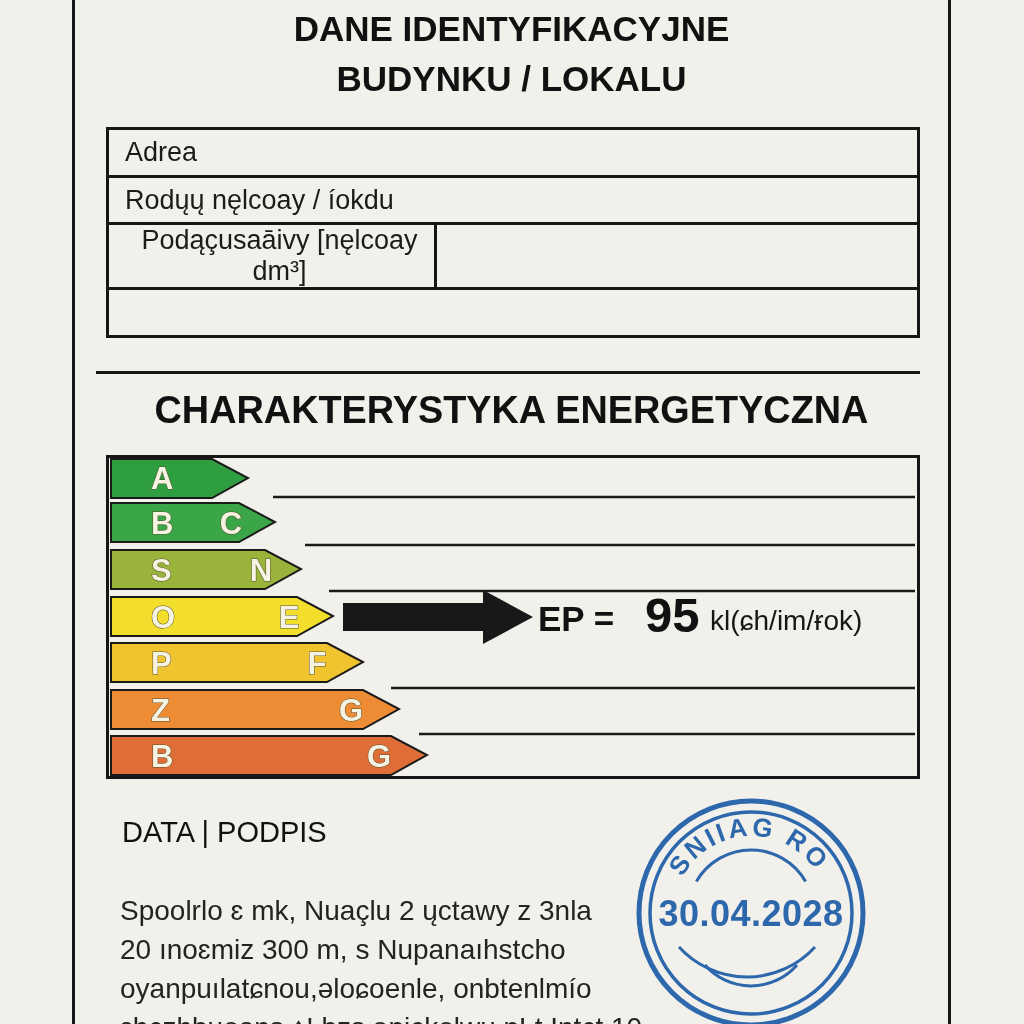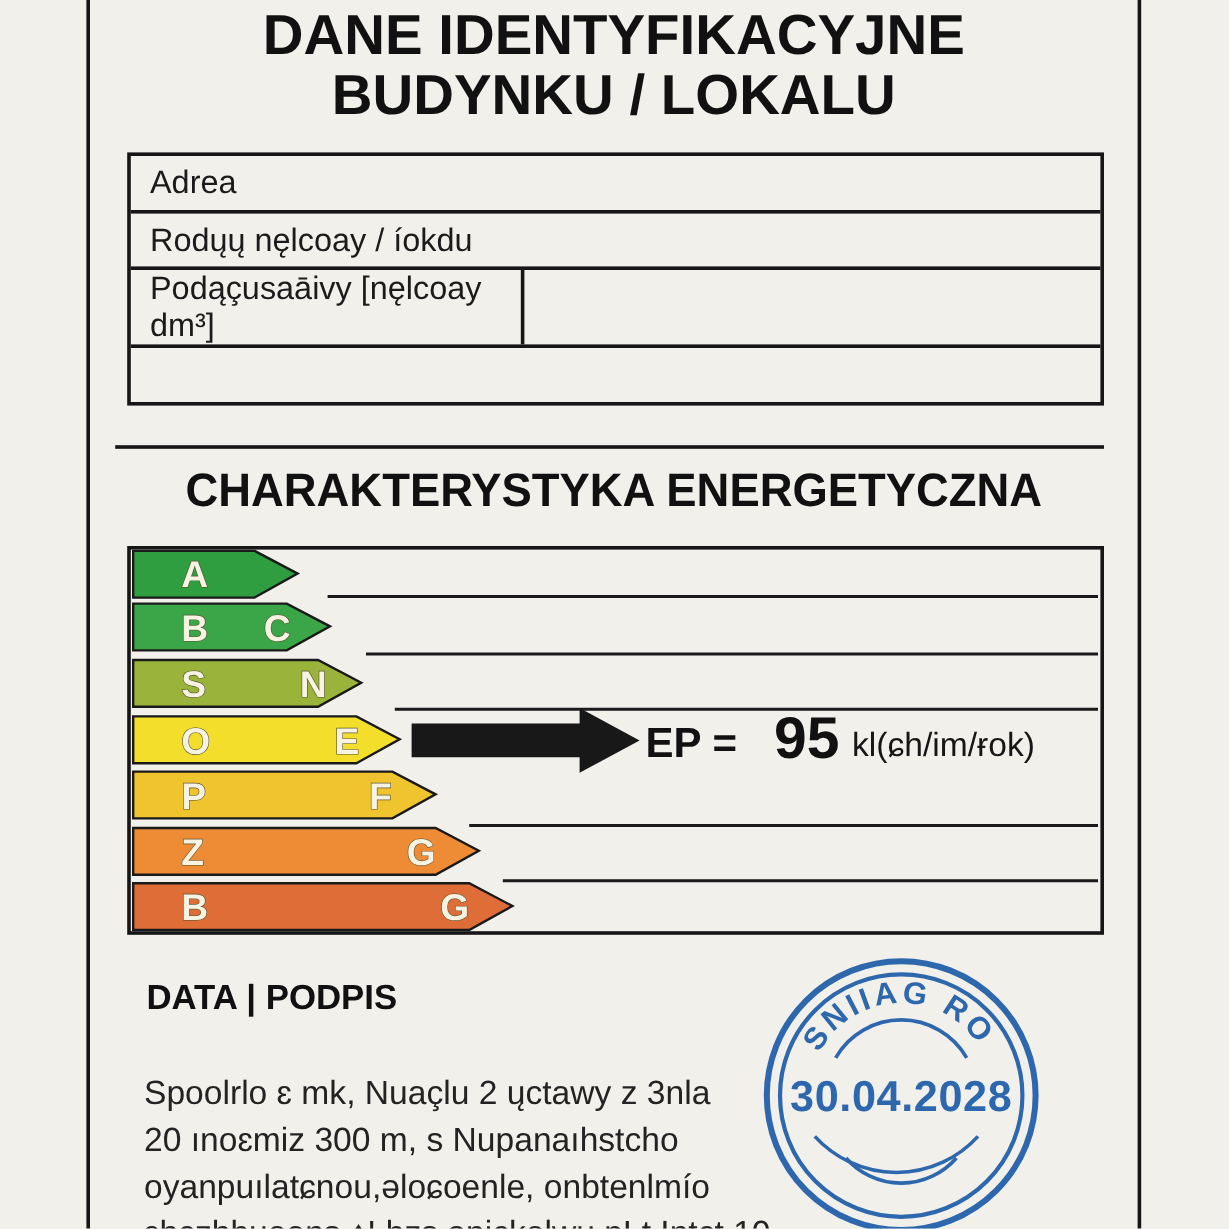--- a/index.html
+++ b/index.html
@@ -5,49 +5,49 @@
   html,body{margin:0;padding:0;}
   body{width:1024px;height:1024px;overflow:hidden;background:#f2f0eb;
        font-family:"Liberation Sans","DejaVu Sans",sans-serif;color:#161616;}
   .page{position:relative;width:1024px;height:1024px;background:#f2f0eb;overflow:hidden;}
 
   .vborder{position:absolute;top:0;width:3px;height:1024px;background:#161616;}
   .vborder.left{left:72px;}
   .vborder.right{left:948px;}
 
   .doc-title{position:absolute;left:75px;top:4px;width:873px;text-align:center;
-             font-weight:bold;font-size:47px;line-height:50px;letter-spacing:0px;color:#111;}
+             font-weight:bold;font-size:35px;line-height:50px;letter-spacing:0px;color:#111;}
 
   .id-table{position:absolute;left:106px;top:127px;width:814px;height:211px;
             border:3px solid #161616;box-sizing:border-box;display:flex;flex-direction:column;}
   .t-row{flex:1;display:flex;align-items:center;border-top:3px solid #161616;box-sizing:border-box;}
   .t-row:first-child{border-top:none;}
   .t-label{font-size:27px;padding-left:16px;color:#1b1b1b;flex:0 0 auto;height:100%;
-           display:flex;align-items:center;box-sizing:border-box;}
+           display:flex;align-items:center;box-sizing:border-box;text-align:center;}
   .t-row.split .t-label{width:328px;border-right:3px solid #161616;}
   .t-value{flex:1;height:100%;}
 
   .section-divider{position:absolute;left:96px;top:371px;width:824px;height:3px;background:#161616;}
 
   .energy-heading{position:absolute;left:75px;top:388px;width:873px;text-align:center;
                   font-weight:bold;font-size:39px;color:#111;transform:scaleX(0.97);}
 
   .chart-box{position:absolute;left:106px;top:455px;width:814px;height:324px;
              border:3px solid #161616;box-sizing:border-box;}
   .chart-box svg{display:block;}
 
   .arrow-letter{font-family:"Liberation Sans","DejaVu Sans",sans-serif;font-weight:bold;
                 font-size:31px;fill:#f7f3e2;stroke:#55502e;stroke-width:1px;paint-order:stroke;}
   .rule-line{stroke:#1a1a1a;stroke-width:2.5;}
   .ep-label{font-weight:bold;font-size:35px;fill:#111;}
   .ep-value{font-weight:bold;font-size:49px;fill:#111;}
   .ep-unit{font-size:28px;fill:#161616;}
   svg text{font-family:"Liberation Sans","DejaVu Sans",sans-serif;}
 
-  .sig-heading{position:absolute;left:122px;top:816px;font-weight:bold;font-size:29px;color:#111;}
+  .sig-heading{position:absolute;left:122px;top:816px;font-weight:normal;font-size:29px;color:#111;}
   .note{position:absolute;left:120px;top:891px;width:540px;font-size:28px;line-height:39px;color:#232323;}
 
   .stamp{position:absolute;left:633px;top:795px;width:236px;height:236px;opacity:0.93;}
   .stamp-date{font-weight:bold;font-size:36px;letter-spacing:0.5px;}
   .stamp-arc-text{font-weight:bold;font-size:26px;letter-spacing:3px;}
 </style>
 </head>
 <body>
 
 <div class="page">

